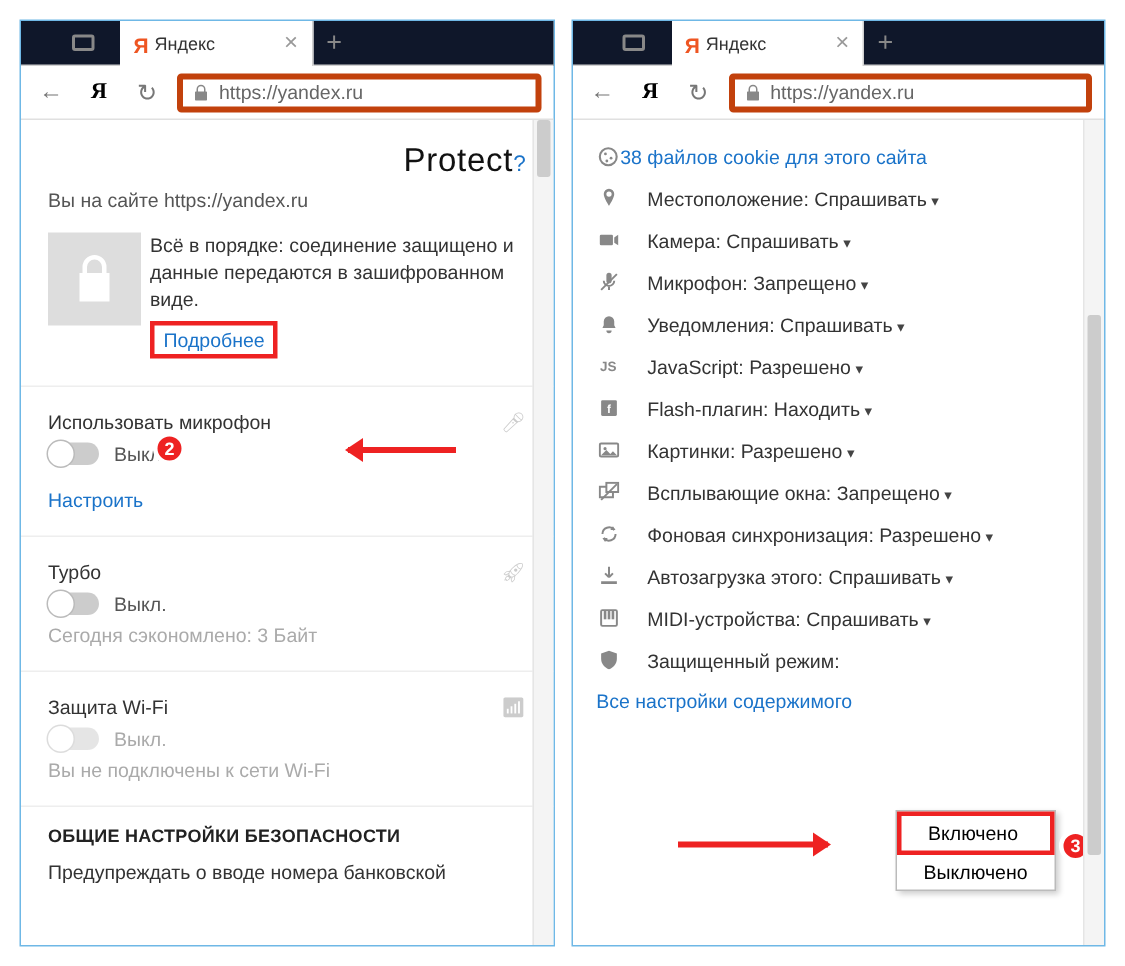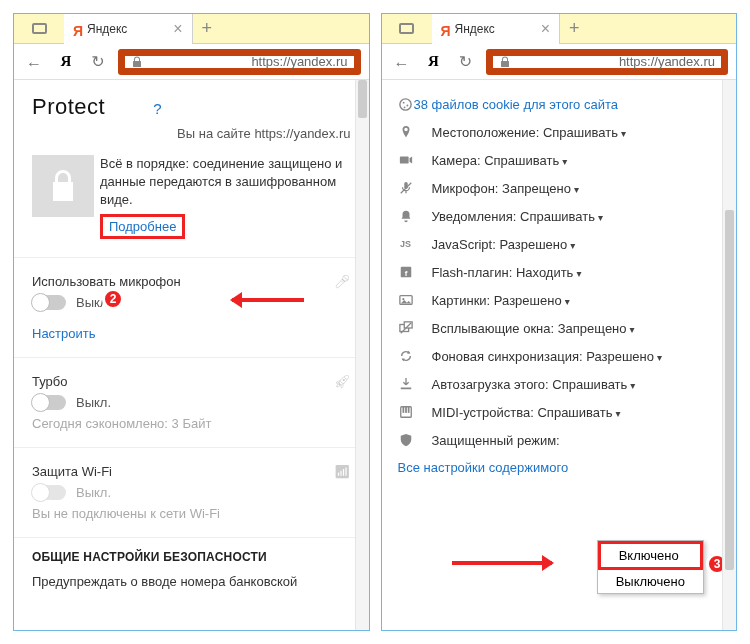--- a/index.html
+++ b/index.html
@@ -1,39 +1,39 @@
 <!DOCTYPE html>
 <html><head>
 <meta charset="utf-8">
 <style>
 * { margin:0; padding:0; box-sizing:border-box; }
 body { font-family:Arial,Helvetica,sans-serif; background:#fff; width:750px; height:644px; position:relative; }
 .wrap { display:flex; gap:11px; padding:13px; }
 .win { width:357px; height:618px; border:1px solid #6fb8e6; display:flex; flex-direction:column; background:#fff; }
-.tabs { height:30px; background:#fef9c3; display:flex; align-items:center; border-bottom:1px solid #d0d0d0; }
+.tabs { height:30px; background:#0f172a; display:flex; align-items:center; border-bottom:1px solid #d0d0d0;padding-left:16px; }
 .tabbox { width:50px; display:flex; align-items:center; justify-content:center; }
 .sq { width:15px; height:11px; border:2px solid #888; border-radius:2px; }
 .tab { background:#fff; height:30px; display:flex; align-items:center; gap:6px; padding:0 9px; border-right:1px solid #d0d0d0; }
 .ylogo { width:8px; height:14px; position:relative; }
 .ylogo::before { content:"Я"; color:#e52; font-weight:bold; font-size:14px; }
 .tabtitle { font-size:12px; color:#333; }
 .x { color:#999; font-size:16px; margin-left:40px; }
 .plus { width:28px; display:flex; align-items:center; justify-content:center; color:#888; font-size:18px; }
 .tool { height:36px; display:flex; align-items:center; gap:8px; padding:0 8px; border-bottom:1px solid #e0e0e0; }
 .tbtn { width:24px; height:24px; display:flex; align-items:center; justify-content:center; color:#777; font-size:16px; }
 .tbtn.y { color:#000; font-weight:bold; font-size:15px; font-family:Georgia,serif; }
-.url { flex:1; height:26px; border:7px solid #c2410c; border-radius:3px; display:flex; align-items:center; padding:0 6px; gap:6px; background:#fff;justify-content:space-between; }
+.url { flex:1; height:26px; border:4px solid #c2410c; border-radius:3px; display:flex; align-items:center; padding:0 6px; gap:6px; background:#fff; }
 .lock { width:12px; height:12px; }
 .urltxt { font-size:13px; color:#666; }
 .body { flex:1; overflow:hidden; position:relative; }
 .lpanel { padding:14px 18px 0 18px; font-size:13px; color:#333; }
 .h1 { font-size:22px; font-weight:300; color:#111; letter-spacing:0.5px; }
-.hrow { display:flex; justify-content:flex-start; align-items:baseline;gap:48px; }
+.hrow { display:flex; justify-content:flex-end; align-items:baseline; }
 .q { color:#1a73c9; font-size:15px; }
-.sub { font-size:13px; color:#555; margin:6px 0 14px;text-align:right; }
+.sub { font-size:13px; color:#555; margin:6px 0 14px; }
 .protrow { display:flex; gap:6px; margin-bottom:18px; }
 .lockbox { width:62px; height:62px; background:#ddd; display:flex; align-items:center; justify-content:center; flex-shrink:0; }
 .prottxt { font-size:13px; color:#333; line-height:1.4; }
 .link { color:#1a73c9; font-size:13px; cursor:pointer; }
 .box2 { display:inline-block; border:3px solid #e22; padding:2px 6px; margin-top:4px; }
 .badge { position:absolute; width:22px; height:22px; border-radius:50%; background:#e22; border:3px solid #fff; color:#fff; font-size:12px; font-weight:bold; display:flex; align-items:center; justify-content:center; }
 .arrow { position:absolute; height:4px; background:#e22; }
 .arrow::before { content:""; position:absolute; left:-10px; top:-6px; border:8px solid transparent; border-right:12px solid #e22; }
 .sep { height:1px; background:#eee; margin:8px -18px; }
 .sect { padding:8px 0; }

